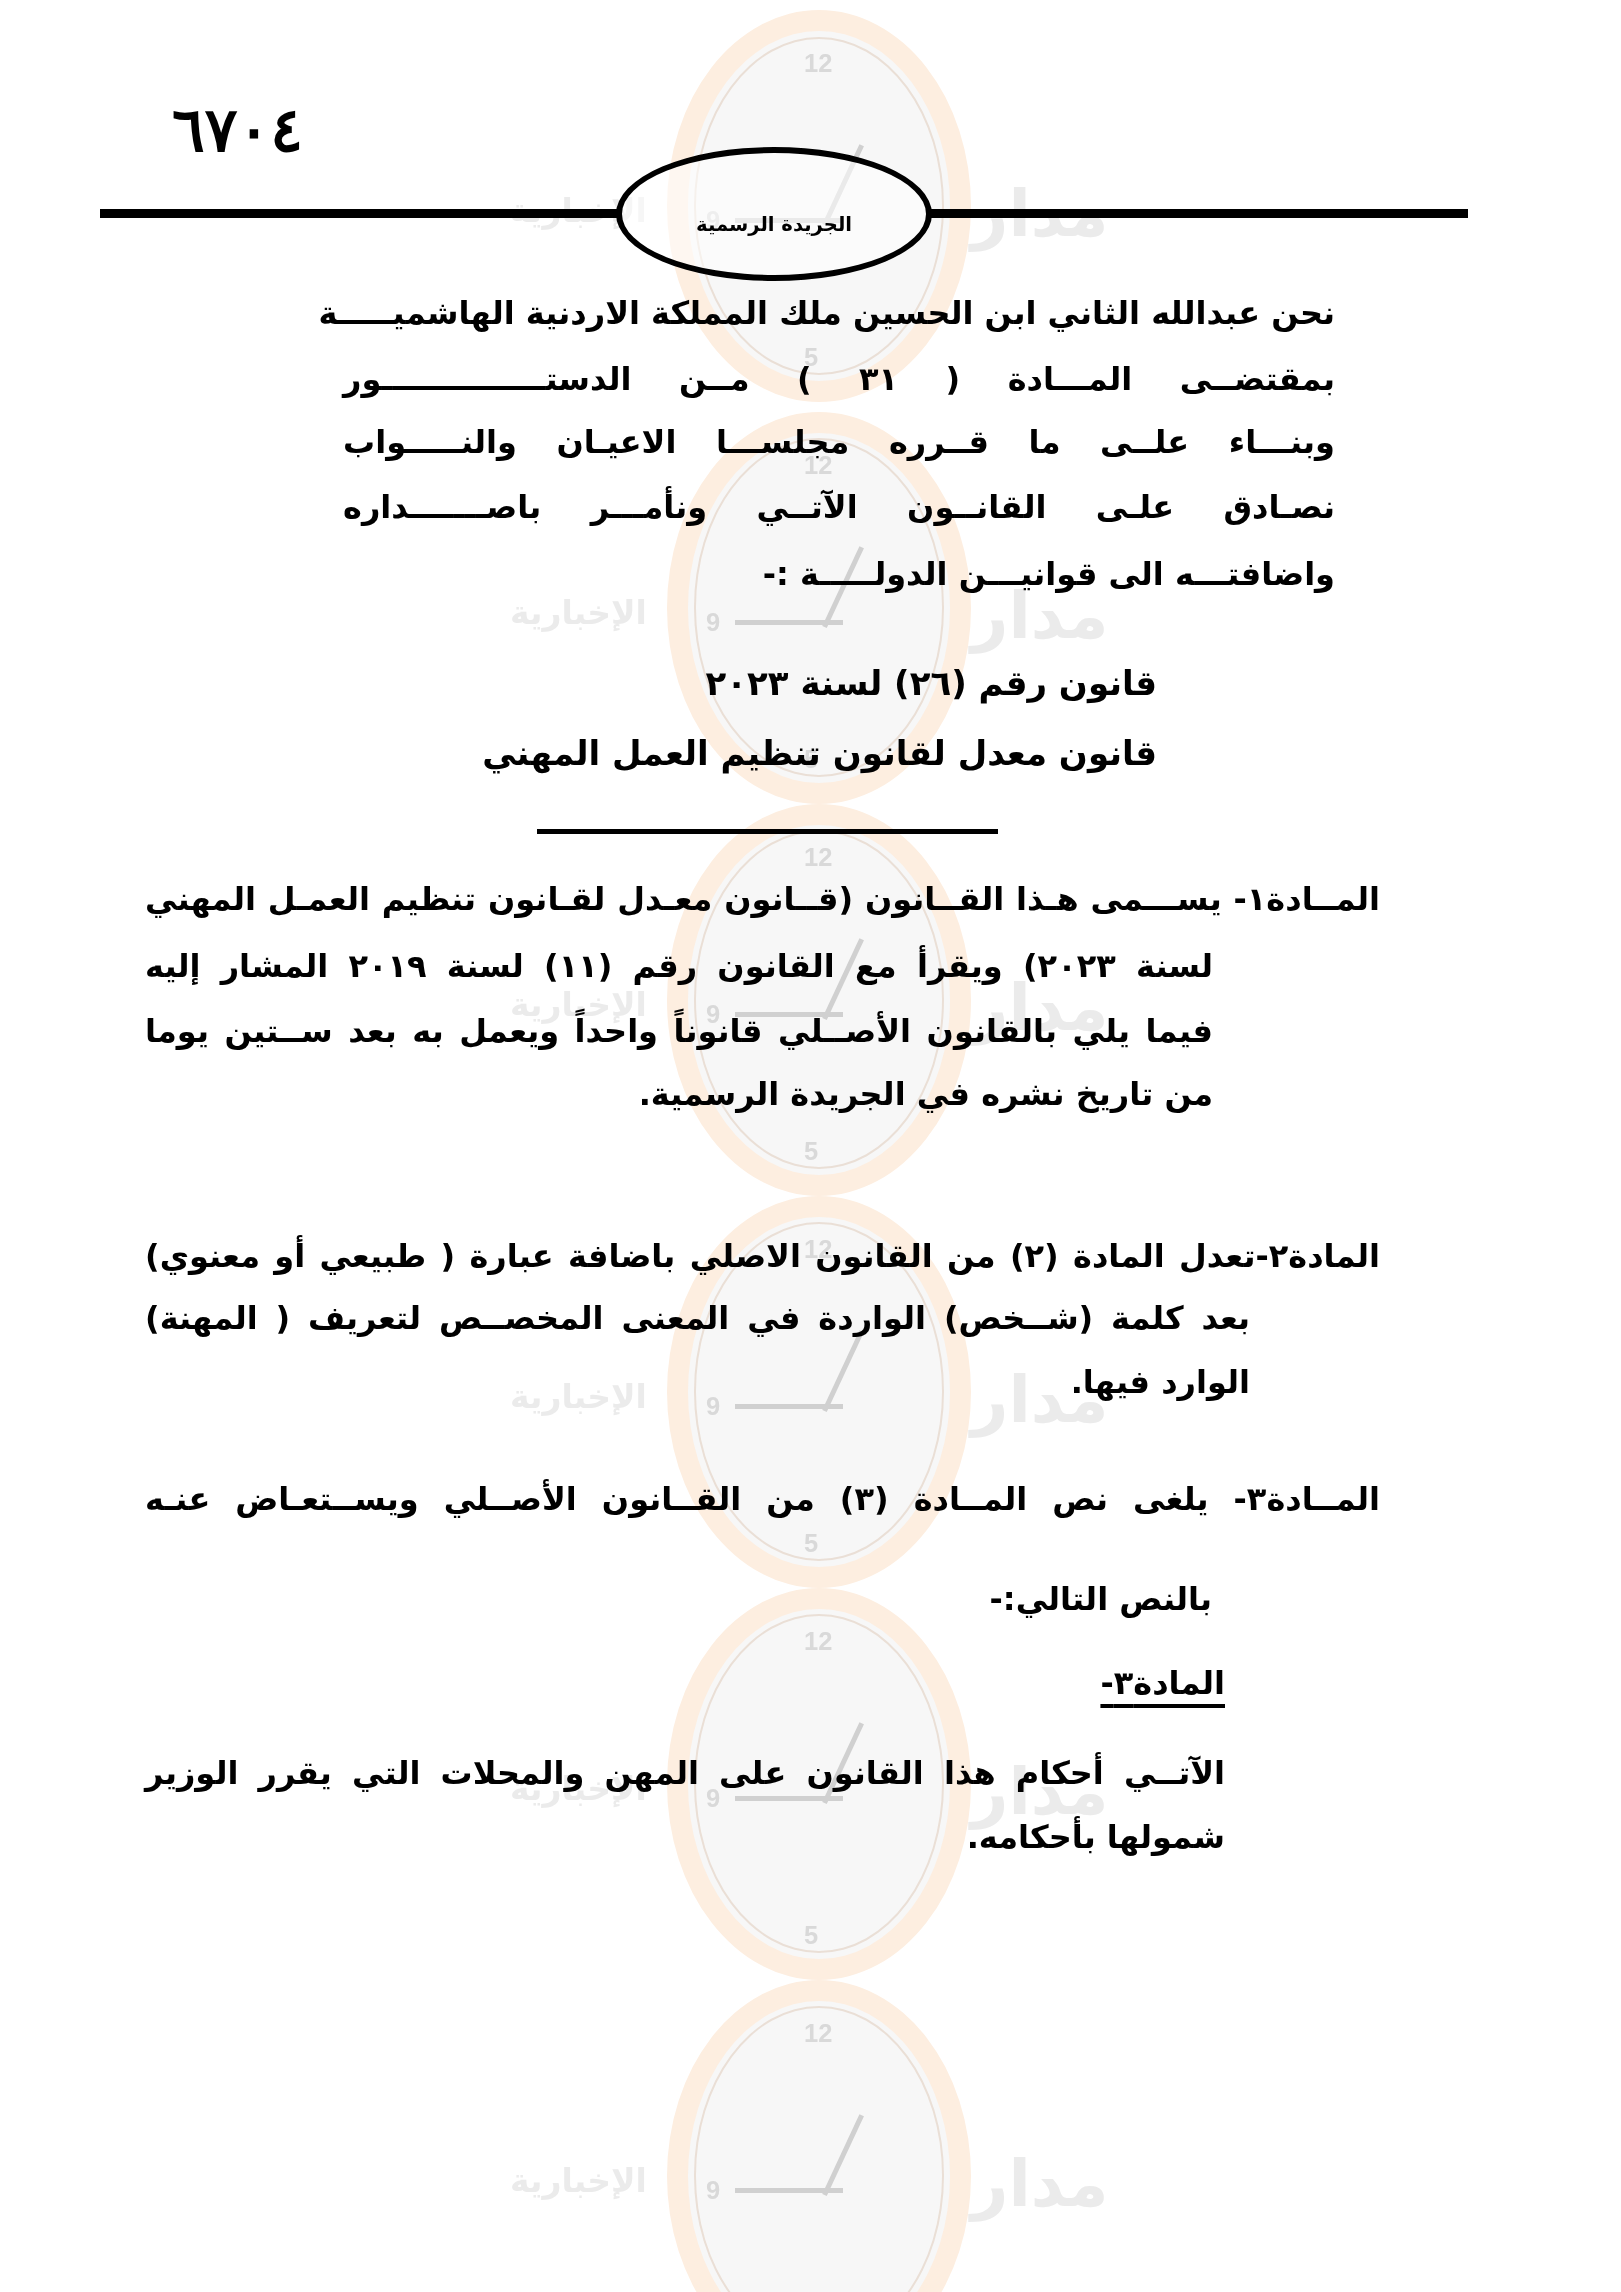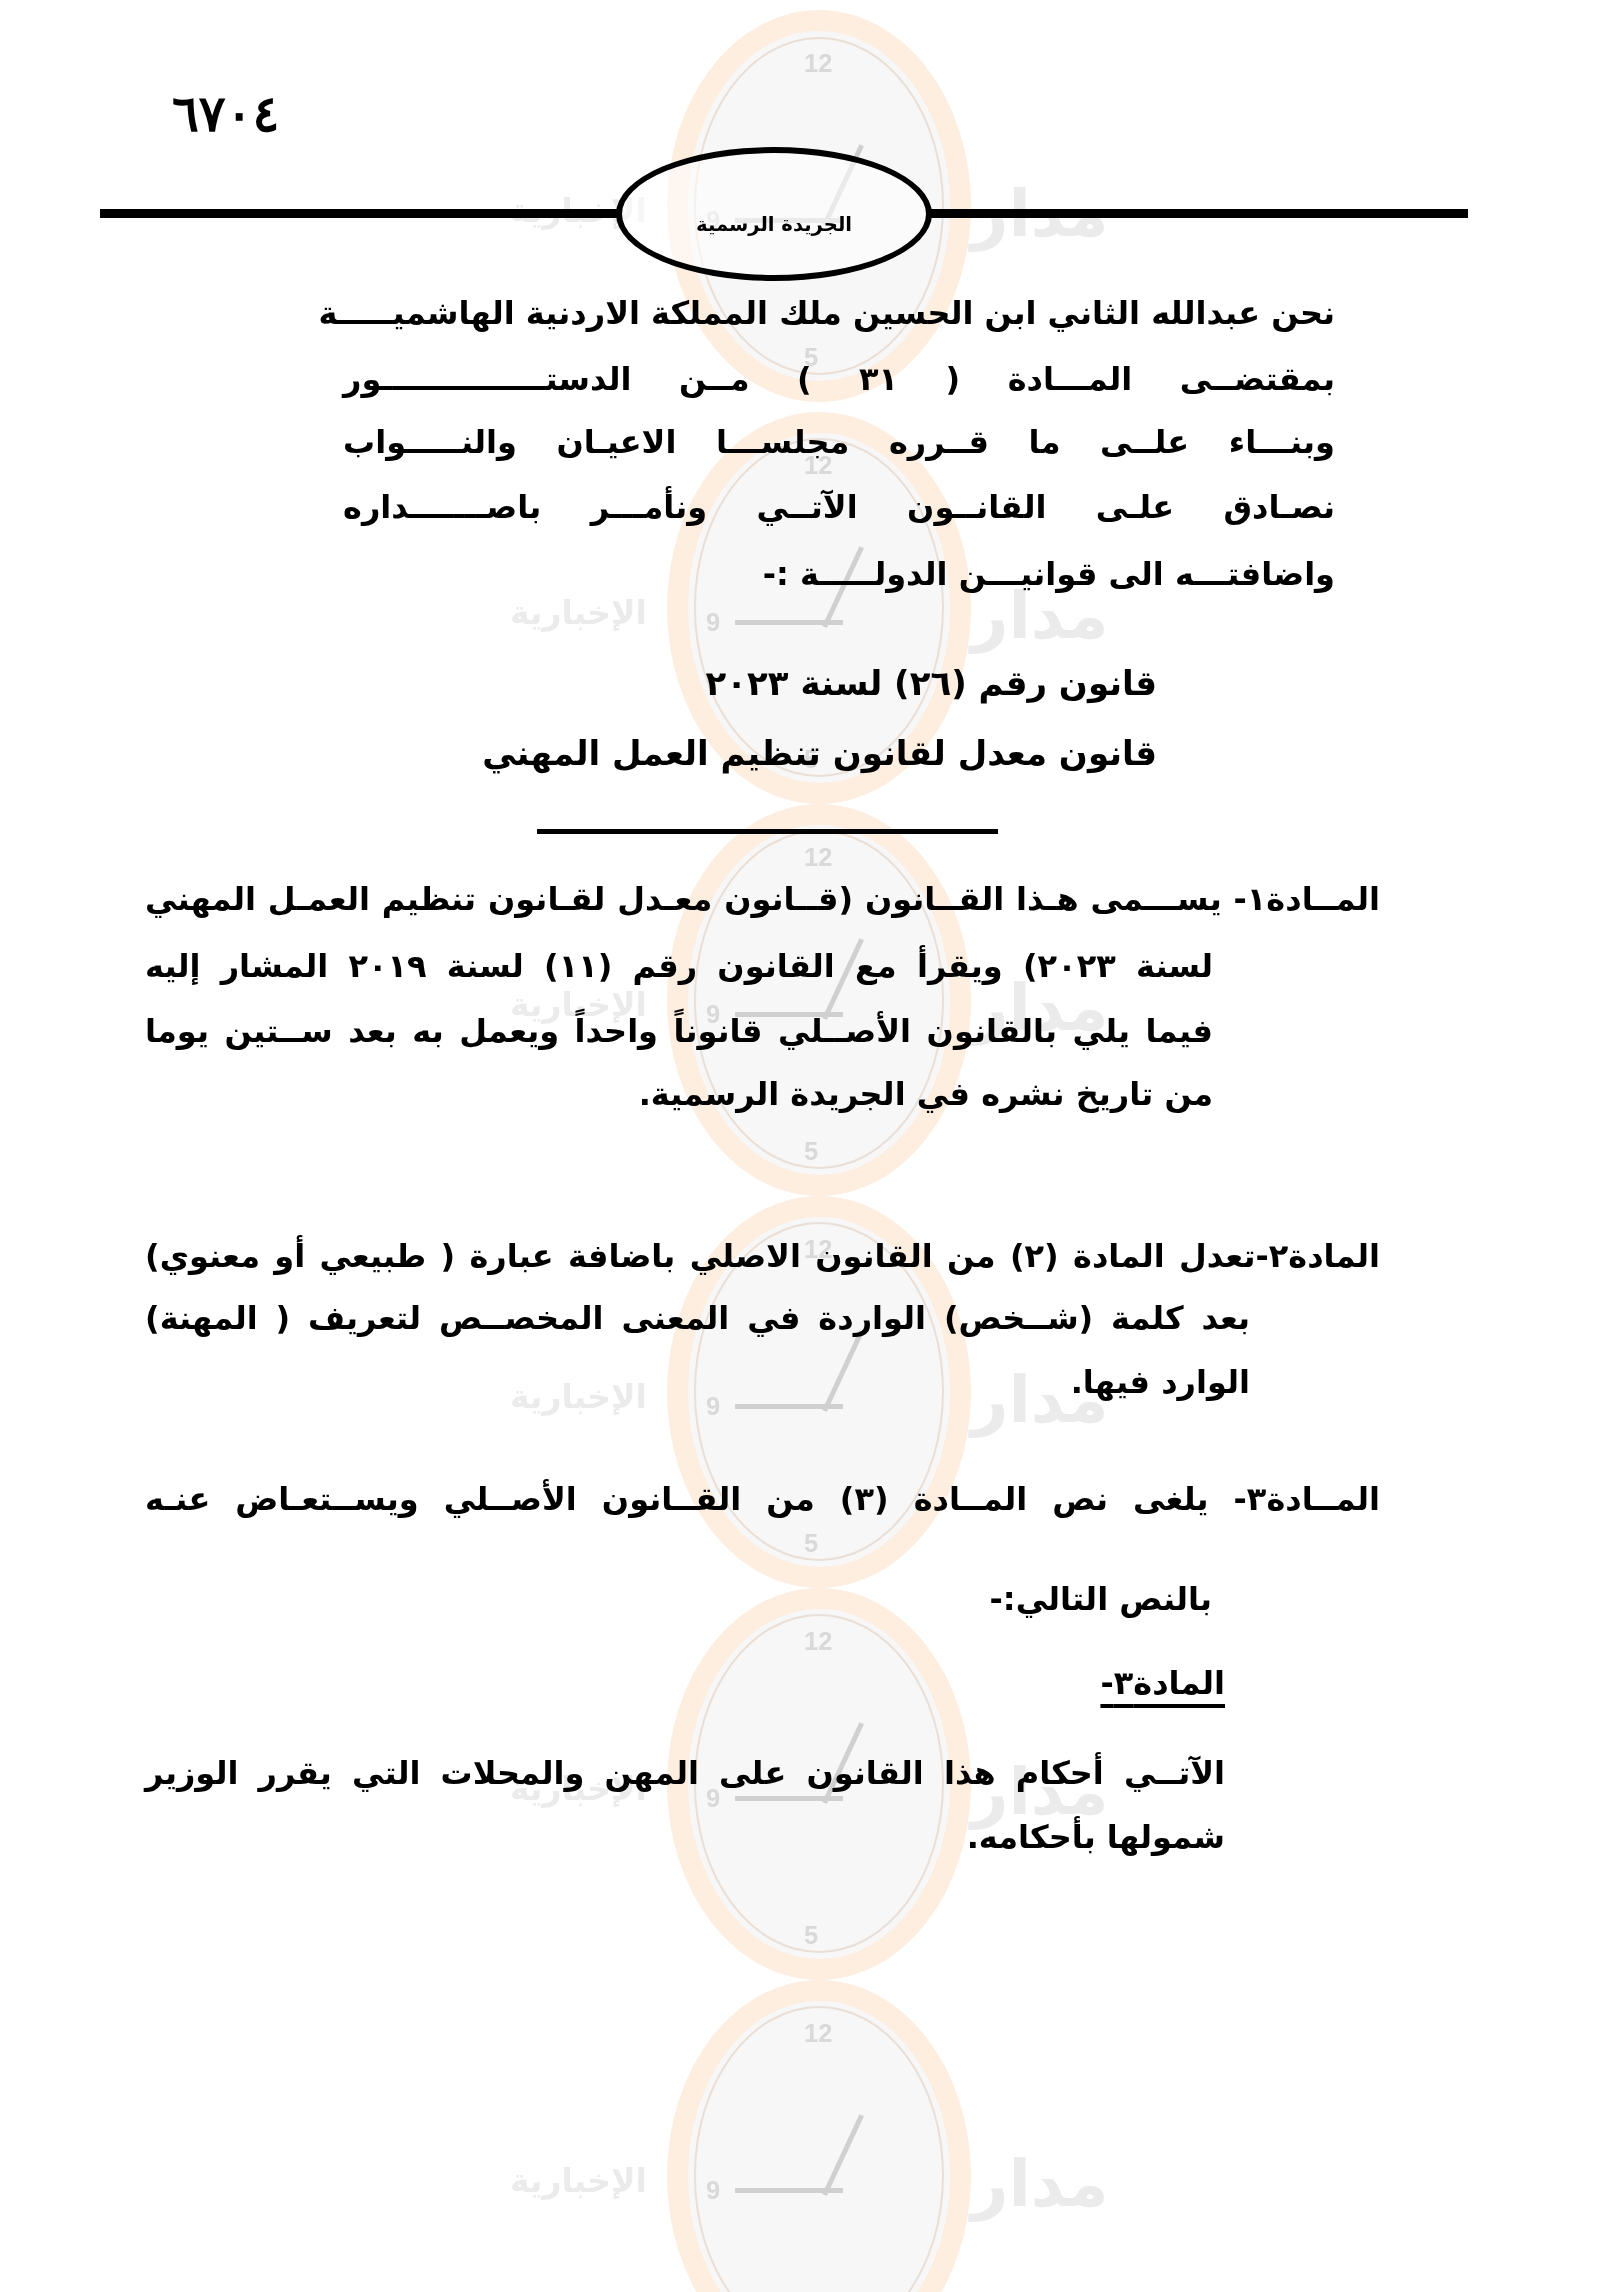--- a/index.html
+++ b/index.html
@@ -11,21 +11,21 @@
   .wm .ring { position: absolute; left: 157px; top: 19.6px; width: 304px; height: 392px; border-radius: 50%;
               border: 21.6px solid #fdeee0; box-sizing: border-box; background: #f7f7f7; }
   .wm .ring::after { content: ""; position: absolute; inset: 5.9px; border-radius: 50%; border: 2px solid #eadfd6; }
   .wm .num { position: absolute; color: #d9d9d9; font-family: "Liberation Sans", sans-serif; font-weight: bold; font-size: 25.5px; }
   .wm .hand1 { position: absolute; left: 225px; top: 228px; width: 108px; height: 4.9px; background: #d0d0d0; }
   .wm .hand2 { position: absolute; left: 312px; top: 147px; width: 4.9px; height: 88px; background: #d0d0d0; transform: rotate(25deg); transform-origin: bottom; }
   .wm .madar { position: absolute; left: 461px; top: 186px; font-size: 65px; font-weight: bold; color: #ebebeb; font-family: "DejaVu Sans", sans-serif; }
   .wm .ikh { position: absolute; left: 0px; top: 201px; font-size: 33px; font-weight: bold; color: #ebebeb; font-family: "DejaVu Sans", sans-serif; }
 
   
-  .page-num { position: absolute; left: 172px; top: 84px; font-size: 50px; font-weight: bold;
+  .page-num { position: absolute; left: 172px; top: 94px; font-size: 61px; font-weight: bold;
               font-family: "DejaVu Serif", serif; letter-spacing: 5.9px; direction: rtl; }
   .hdr-line { position: absolute; top: 209px; height: 8.8px; background: #000; }
   .hdr-line.left { left: 100px; width: 519px; }
   .hdr-line.right { left: 927px; width: 541px; }
   .oval { position: absolute; left: 616px; top: 147px; width: 316px; height: 134px; border: 6.9px solid #000;
           border-radius: 50%; box-sizing: border-box; background: rgba(255,255,255,0.55);
           display: flex; align-items: center; justify-content: center; }
   .oval span { font-size: 19.6px; font-weight: bold; direction: rtl; margin-top: 21px; }
 
   

